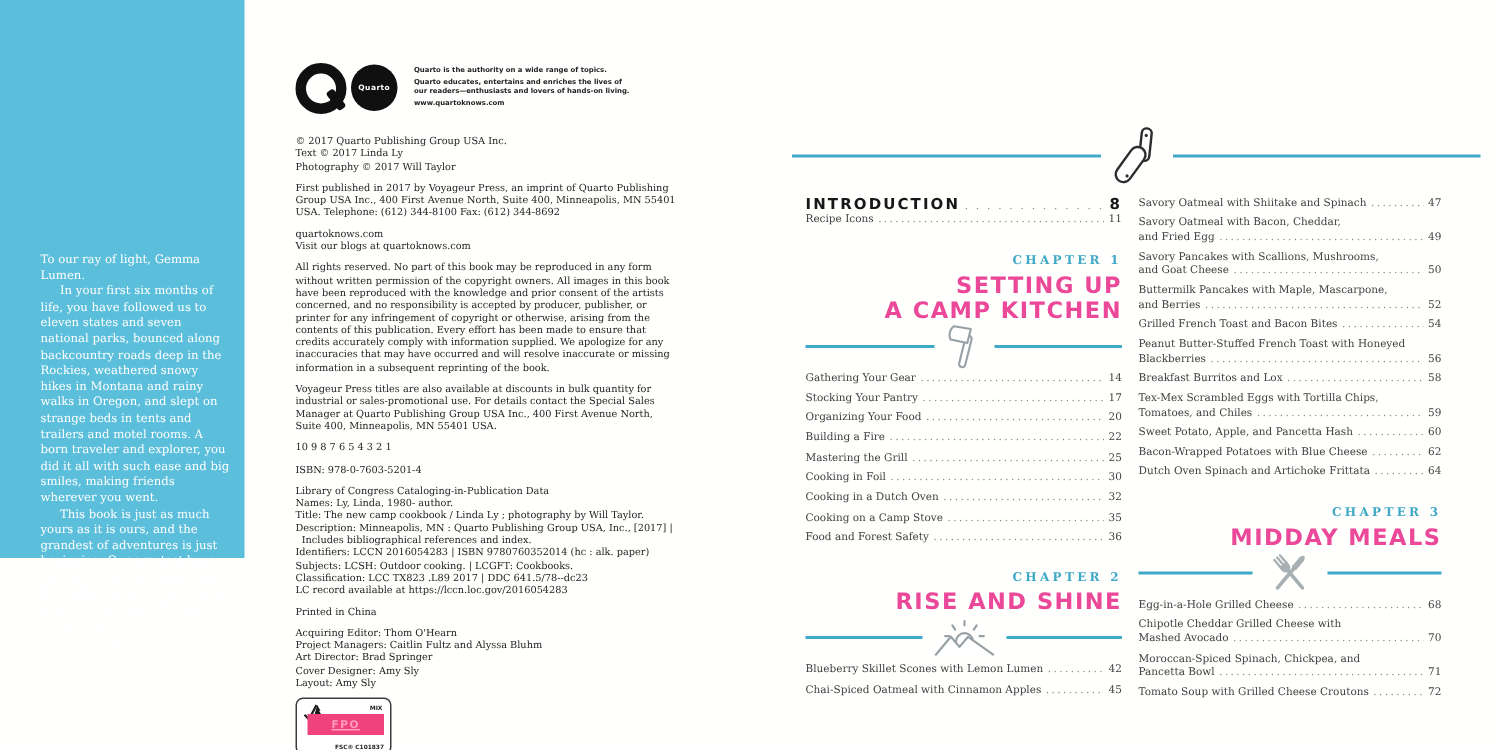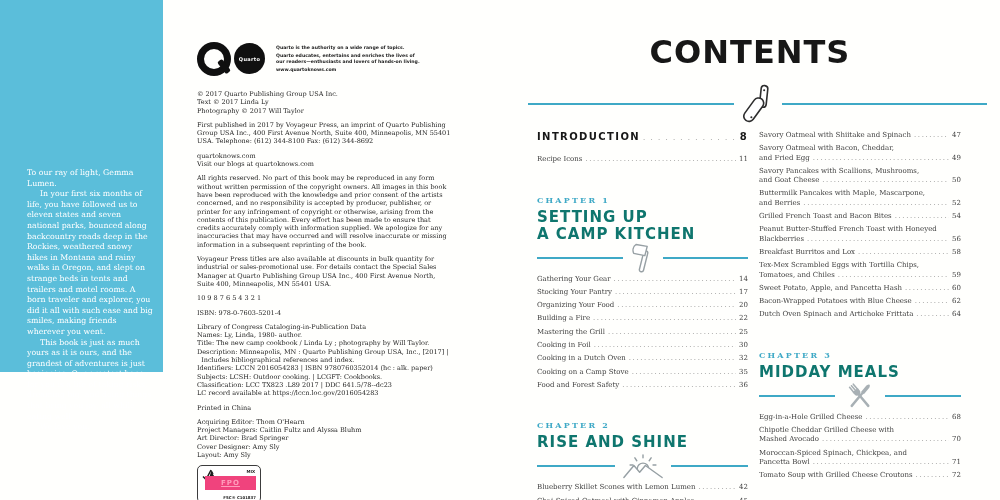--- a/index.html
+++ b/index.html
@@ -60,29 +60,29 @@
   .col-right{left:259px;width:202px;}
 
   .toc-entry{margin-bottom:4px;color:var(--toc-ink);font-size:7px;line-height:9.3px;}
   .toc-line{display:flex;align-items:baseline;}
   .toc-t1{line-height:9.3px;}
   .toc-text{white-space:nowrap;}
   .toc-leader{flex:1;overflow:hidden;white-space:nowrap;color:#8b8b8b;margin:0 3px;}
   .toc-leader::after{content:"......................................................................................................";letter-spacing:1.6px;}
   .toc-page{white-space:nowrap;}
 
-  .intro-row{margin-bottom:12px;}
+  .intro-row{margin-bottom:0;}
   .intro-text,.intro-page{font:bold 10px "DejaVu Sans",sans-serif;letter-spacing:1.4px;color:#171717;}
   .intro-leader::after{content:". . . . . . . . . . . . . . . . . . . . . . . . . . . .";letter-spacing:1.5px;}
   .sub-row{margin-bottom:4px;}
 
-  .chapter-head{margin-top:30px;text-align:left;}
+  .chapter-head{margin-top:16px;text-align:right;}
   .kicker{font-family:"DejaVu Serif",serif;font-weight:bold;font-size:8px;letter-spacing:2.2px;
           color:var(--accent-teal);margin-bottom:4px;}
-  .chap-title{font:bold 15px/17px "DejaVu Sans",sans-serif;letter-spacing:1px;color:#0f766e;}
+  .chap-title{font:bold 15px/17px "DejaVu Sans",sans-serif;letter-spacing:1px;color:#ec4899;}
   .chap-rule{position:relative;height:2px;background:var(--accent-teal);margin:14px 0 16px;}
   .toc-list{margin:0;}
 
   svg{display:block;}
 </style>
 </head>
 <body>
 
 <div class="spread">
 
@@ -144,21 +144,20 @@
         </span>
         <span class="fsc-mix">MIX</span>
         <span class="fsc-fpo">FPO</span>
         <span class="fsc-cert">FSC® C101837</span>
       </div>
     </div>
   </section>
 
   <section class="page page-right">
 
-    <h1 class="contents-title">CONTENTS</h1>
 
     <div class="title-rule">
       <span class="rule-icon">
         <svg width="36" height="42" viewBox="0 0 38 42">
           <g fill="#fff" stroke="#2d2d2d" stroke-width="1.7" stroke-linejoin="round">
             <rect x="21.5" y="1.5" width="7" height="23" rx="3.5" transform="rotate(6 25 13)"></rect>
             <rect x="9" y="13" width="11" height="28" rx="5.5" transform="rotate(36 14.5 27)"></rect>
           </g>
           <circle cx="25.5" cy="6.5" r="1.1" fill="#2d2d2d"></circle>
           <circle cx="12" cy="35" r="1.1" fill="#2d2d2d"></circle>

